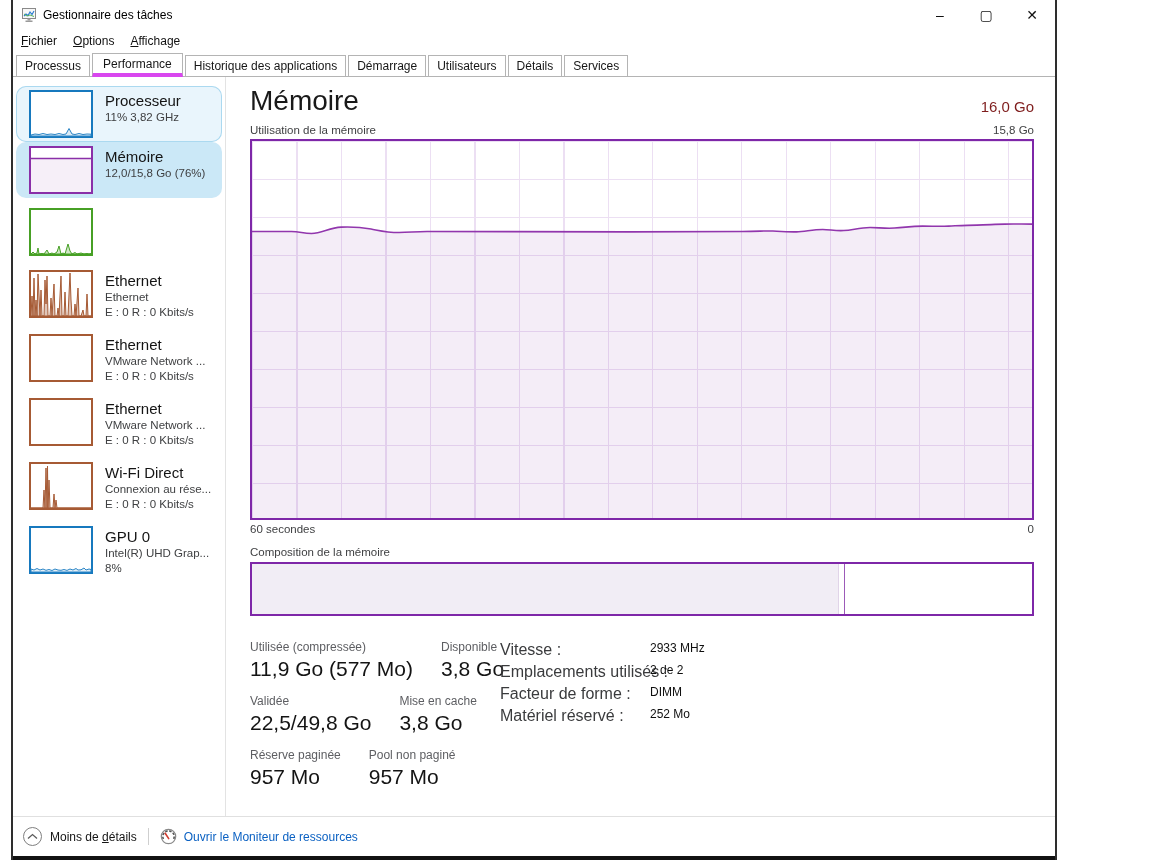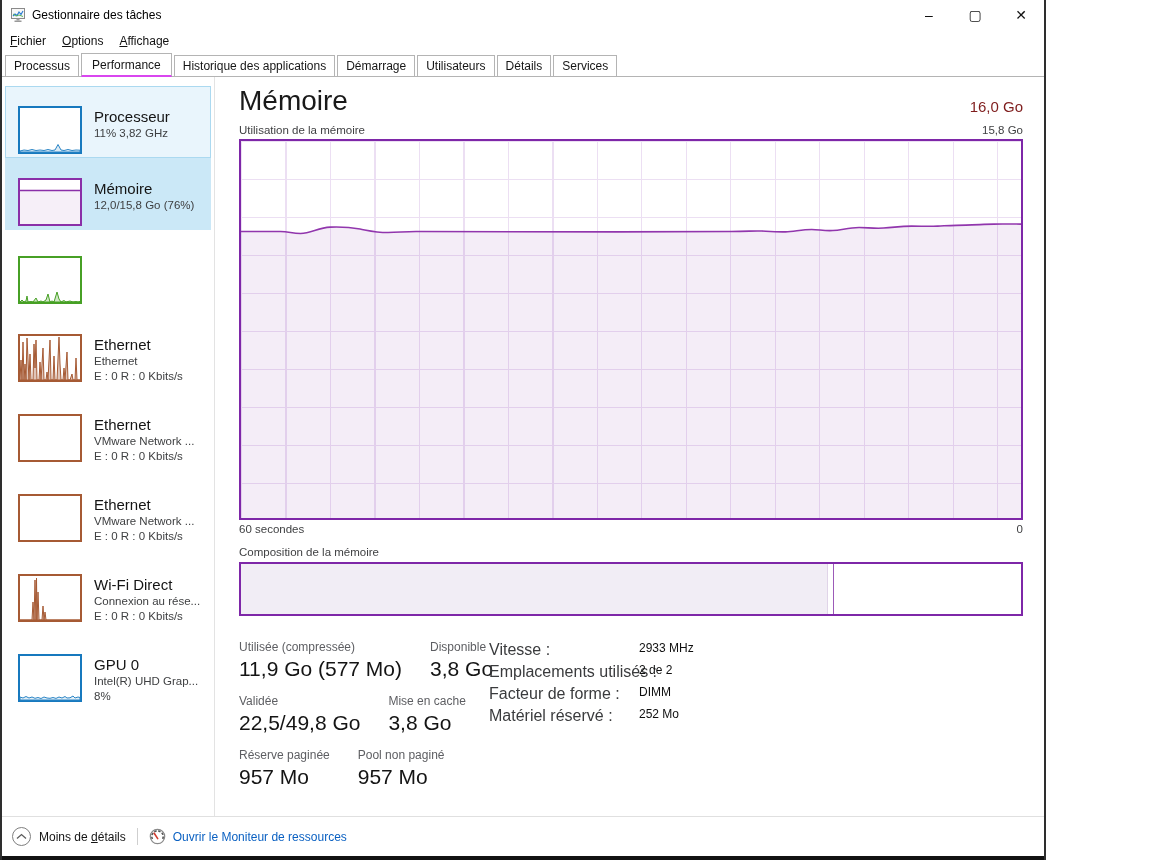--- a/index.html
+++ b/index.html
@@ -1,42 +1,42 @@
 <!DOCTYPE html>
 <html><head>
 <meta charset="utf-8">
 <style>
   * { margin:0; padding:0; box-sizing:border-box; }
   html,body { width:1149px; height:860px; background:#fff; font-family:"Liberation Sans", sans-serif; overflow:hidden; }
   .window { width:1046px; height:860px; display:flex; flex-direction:column; background:#fff;
-            border-left:2px solid #2e2e2e; border-right:2px solid #2e2e2e; }
+            border-left:2px solid #2e2e2e; border-right:2px solid #2e2e2e;margin-left:11px; }
 
   
   .titlebar { height:30px; display:flex; align-items:center; padding-left:8px; background:#fff; flex:none; }
   .app-icon { width:16px; height:16px; margin-right:6px; }
   .title-text { font-size:12px; color:#000; }
   .win-controls { margin-left:auto; display:flex; height:30px; }
   .win-btn { width:46px; height:30px; display:flex; align-items:center; justify-content:center;
              font-size:14px; color:#111; cursor:default; }
 
   
   .menubar { height:22px; display:flex; align-items:center; padding-left:0; background:#fff; flex:none; }
   .menu-item { font-size:12px; color:#111; padding:2px 8px; }
   .menu-item .u { text-decoration:underline; }
 
   
   .tabstrip { height:25px; display:flex; align-items:flex-end; padding-left:3px; border-bottom:1px solid #b4b4b4; background:#fff; flex:none; }
   .tab { font-size:12px; color:#161616; background:#fff; border:1px solid #b4b4b4; border-bottom:none;
          height:21px; display:flex; align-items:center; padding:0 8px; margin-right:2px; }
-  .tab.active { height:24px; margin-bottom:-1px; padding:0 10px; z-index:2; border-bottom:2px solid #d946ef; }
+  .tab.active { height:24px; margin-bottom:-1px; padding:0 10px; z-index:2; border-bottom:4px solid #d946ef; }
 
   
   .content { flex:1; display:flex; min-height:0; }
   .sidebar { width:213px; flex:none; border-right:1px solid #e3e3e3; padding-top:9px; }
-  .side-item { display:flex; gap:12px; padding:20px 6px 4px 13px; margin:0 3px 6px 3px; align-items:flex-start; }
+  .side-item { display:flex; gap:12px; padding:4px 6px 4px 13px; margin:0 3px 6px 3px; align-items:flex-start;border-radius:10px; }
   .side-item.hover { background:#e9f5fc; box-shadow:inset 0 0 0 1px #abd9f0; margin-bottom:0; }
   .side-item.selected { background:#cbe8f7; }
   .thumb { width:64px; height:48px; flex:none; }
   .side-text { padding-top:1px; min-width:0; }
   .side-title { font-size:15px; color:#141414; line-height:19px; white-space:nowrap; }
   .side-line { font-size:11.5px; color:#3f4042; line-height:15px; white-space:nowrap; }
 
   
   .main { flex:1; padding:8px 21px 0 24px; min-width:0; }
   .main-header { display:flex; justify-content:space-between; align-items:flex-end; }

